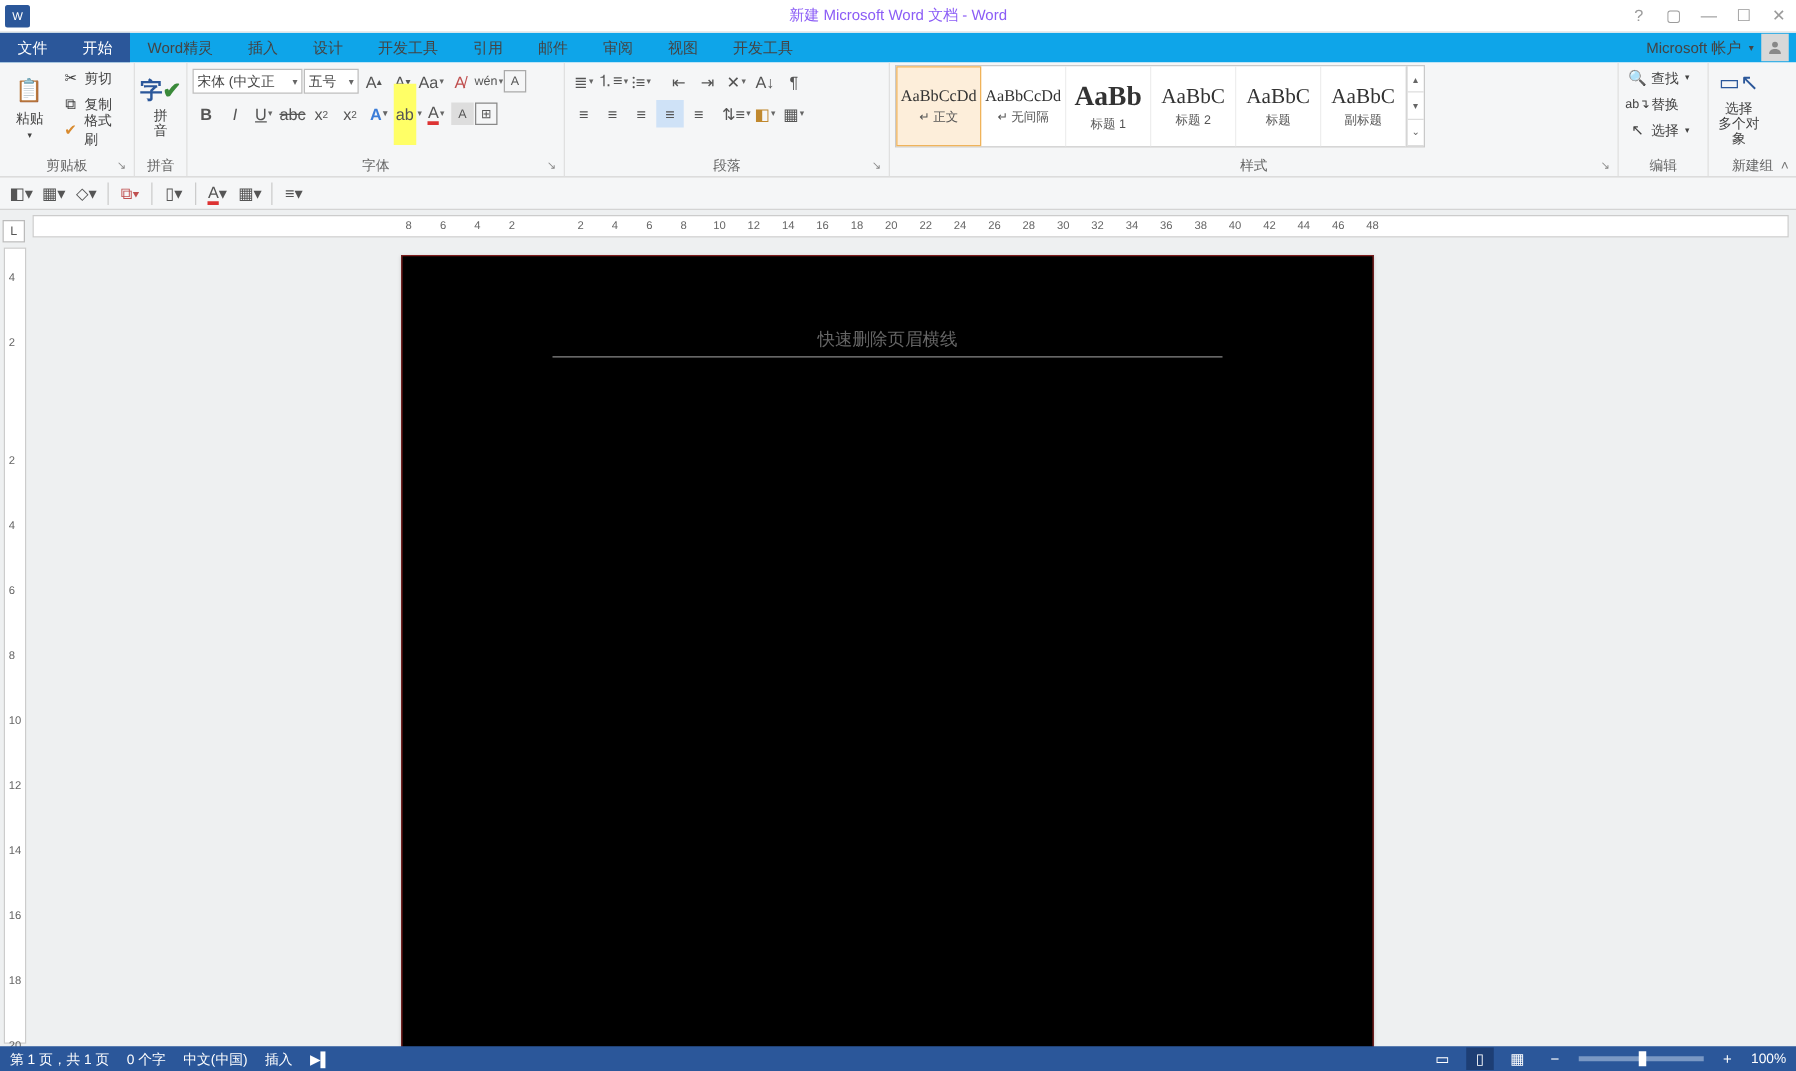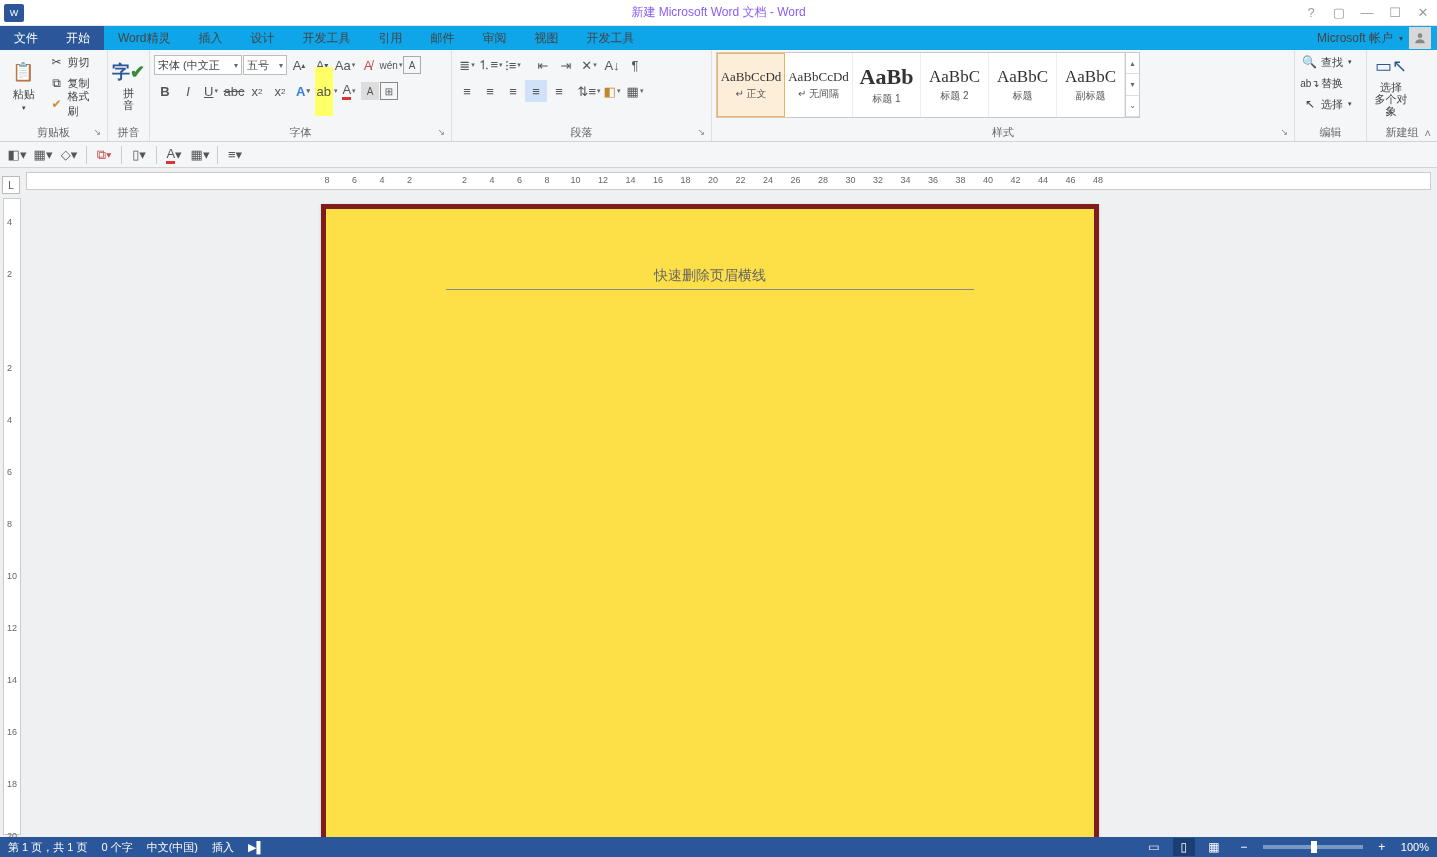--- a/index.html
+++ b/index.html
@@ -52,21 +52,21 @@
 .qat2 .q { width:22px; height:20px; display:flex; align-items:center; justify-content:center; font-size:13px; color:#555; }
 .qat2 .sep { width:1px; height:18px; background:#ccc; margin:0 2px; }
 
 
 .workspace { position:absolute; top:168px; left:0; right:0; bottom:16px; background:#eef0f1; overflow:hidden; }
 .tabstop-sel { position:absolute; left:2px; top:8px; width:18px; height:18px; border:1px solid #bbb; background:#fff; font-size:10px; display:flex; align-items:center; justify-content:center; color:#555;}
 .hruler { position:absolute; left:26px; right:6px; top:4px; height:18px; background:#fff; border:1px solid #ccc; }
 .hruler .ticks { position:absolute; left:296px; top:2px; font-size:9px; color:#666; display:flex; gap:19.5px; }
 .vruler { position:absolute; left:3px; top:30px; width:18px; bottom:6px; background:#fff; border:1px solid #ccc; }
 .vruler .ticks { position:absolute; top:18px; left:3px; font-size:9px; color:#666; display:flex; flex-direction:column; gap:42px; }
-.page { position:absolute; left:321px; top:36px; width:778px; height:650px; background:#fde047; border:5px solid #7f1d1d; box-shadow:0 1px 3px rgba(0,0,0,.15); }
+.page { position:absolute; left:321px; top:36px; width:778px; height:650px; background:#000000; border:1px solid #7f1d1d; box-shadow:0 1px 3px rgba(0,0,0,.15); }
 .page .header-text { position:absolute; top:58px; left:50%; transform:translateX(-50%); font-size:14px; color:#666; font-family:"SimSun",serif; }
 .page .header-line { position:absolute; top:80px; left:120px; right:120px; border-bottom:1px solid #888; }
 
 
 .status { position:absolute; left:0; right:0; bottom:0; height:20px; background:#2b579a; color:#fff; font-size:11px; display:flex; align-items:center; padding:0 8px; gap:14px; }
 .status .seg { display:flex; align-items:center; gap:4px; }
 .status .right { margin-left:auto; display:flex; align-items:center; gap:8px; }
 .status .vbtn { width:22px; height:18px; display:flex; align-items:center; justify-content:center; color:#fff; font-size:12px;}
 .status .vbtn.active { background:#1d3e74; }
 .zoom-track { width:100px; height:4px; background:#7a98c4; position:relative; }

